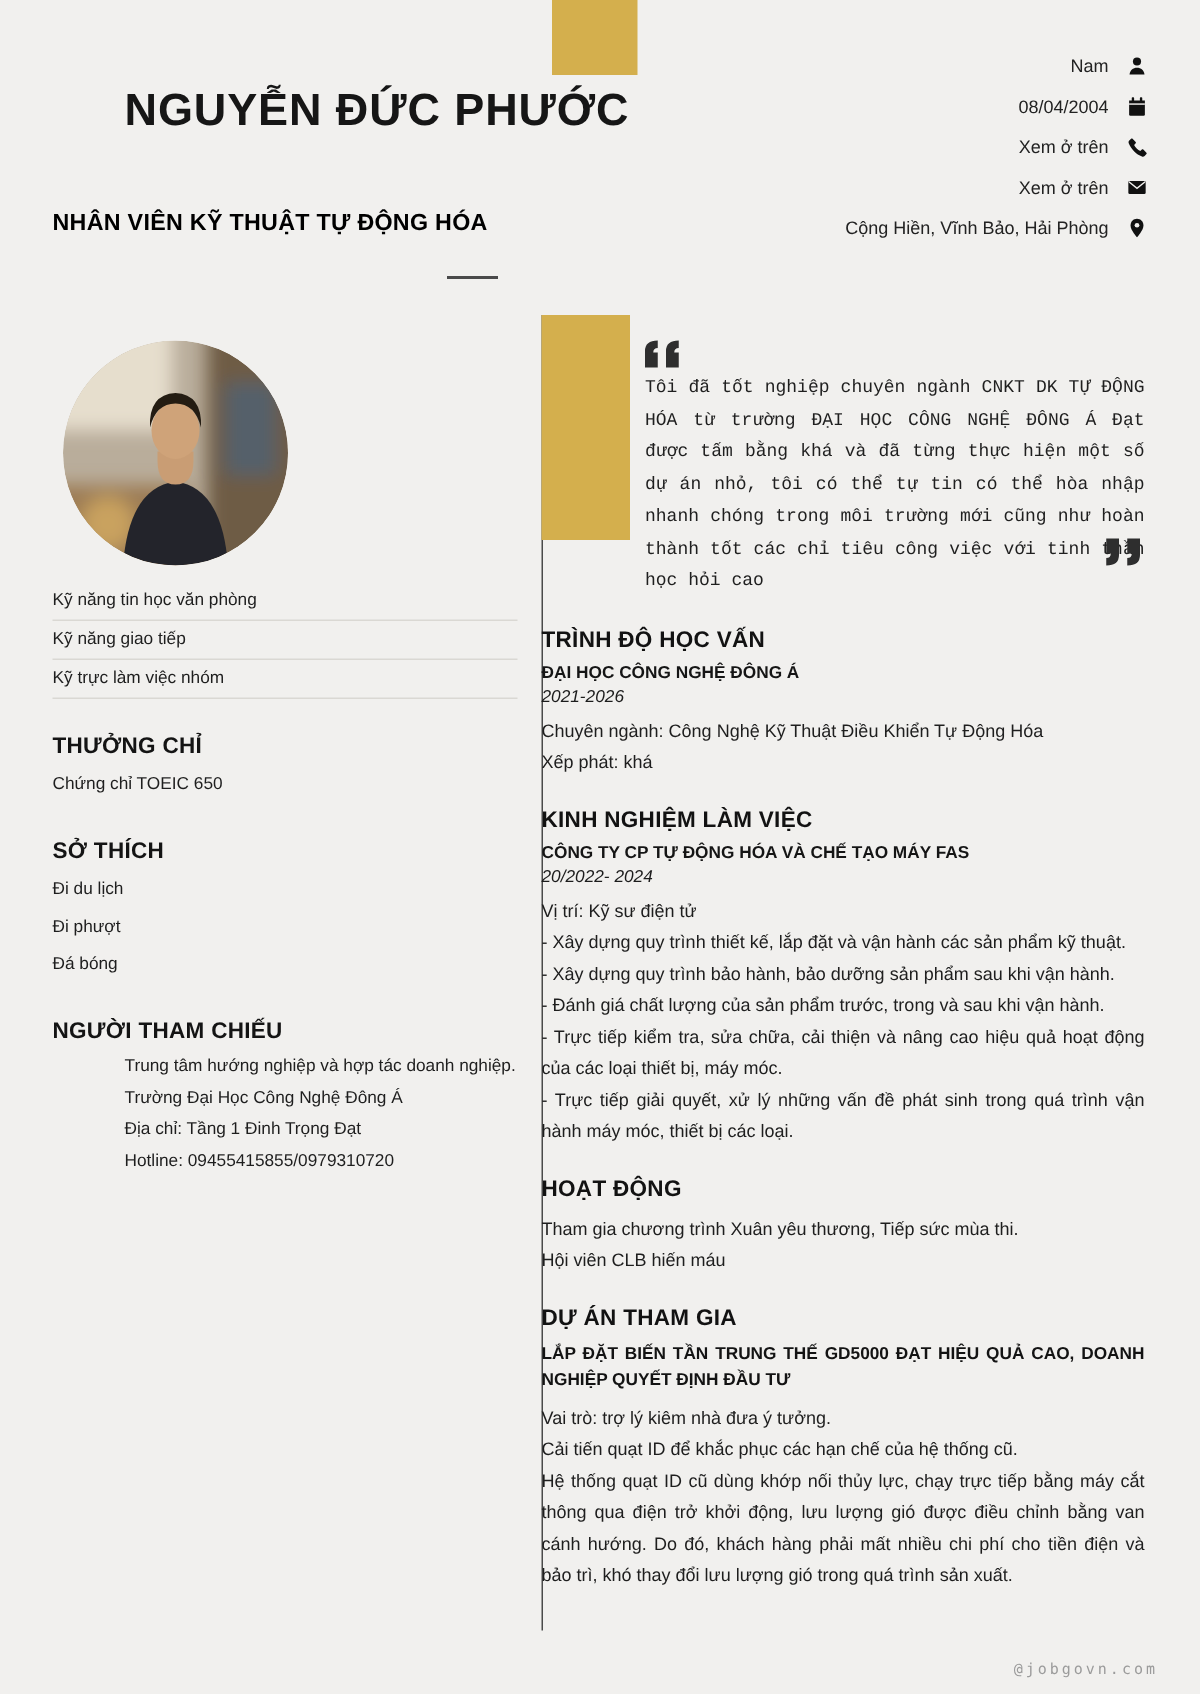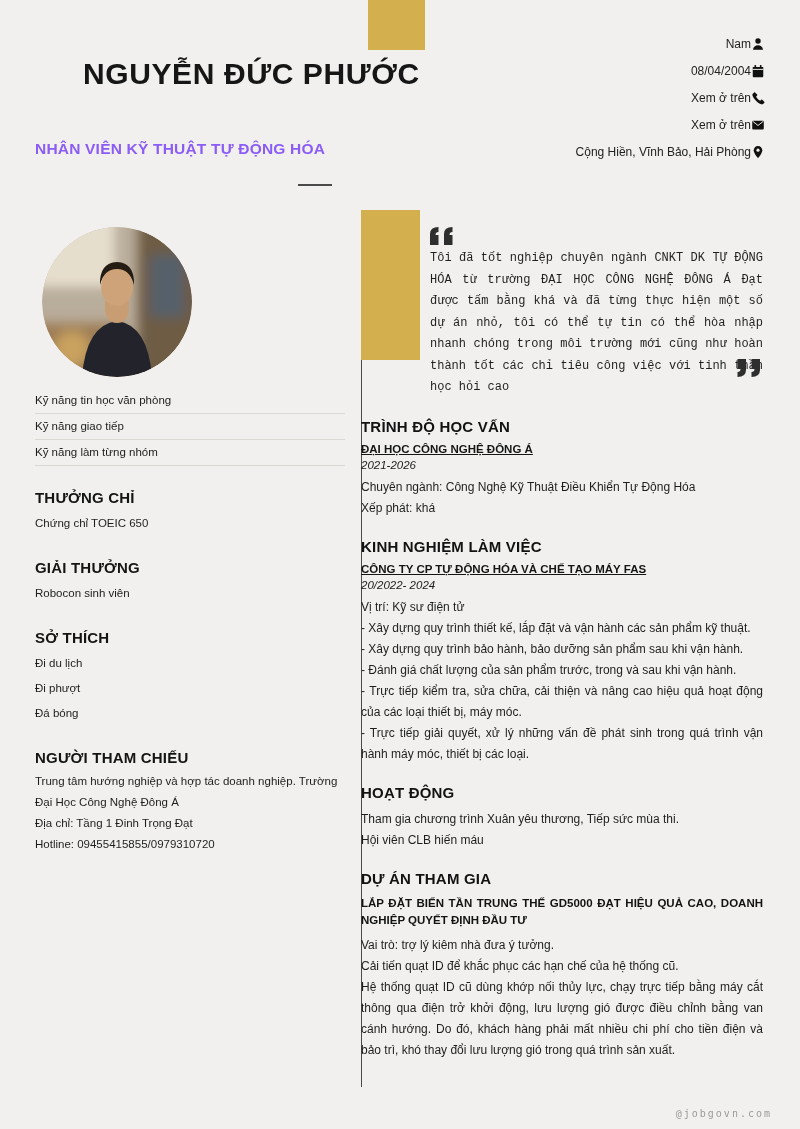--- a/index.html
+++ b/index.html
@@ -15,60 +15,60 @@
   .top-gold { position:absolute; left:368px; top:0; width:57px; height:50px; background:#d4af4d; }
 
   
   .name {
     position:absolute; left:83px; top:57px;
     font-size:30px; font-weight:700; letter-spacing:.6px; color:#161616;text-align:right;
   }
 
   
   .contact { position:absolute; right:35px; top:30px; }
-  .contact-row { display:flex; justify-content:flex-end; align-items:center; gap:0; height:27px; font-size:12px; color:#222; }
+  .contact-row { display:flex; justify-content:flex-end; align-items:center; gap:12px; height:27px; font-size:12px; color:#222; }
   .contact-row .icon { width:14px; height:14px; display:inline-flex; }
   .contact-row .icon svg { width:14px; height:14px; fill:#111; }
 
   
   .job-title {
     position:absolute; left:35px; top:134px; width:292px;
-    font-size:15.5px; font-weight:700; line-height:30px; letter-spacing:.2px; color:#8b5cf6;
+    font-size:15.5px; font-weight:700; line-height:30px; letter-spacing:.2px; color:#000000;
   }
   .job-title-line { position:absolute; left:298px; top:184px; width:34px; height:2px; background:#4a4a4a; }
 
   
   .photo { position:absolute; left:42px; top:227px; width:150px; height:150px; border-radius:50%; overflow:hidden; }
 
   
   .vline { position:absolute; left:361px; top:210px; width:1px; height:877px; background:#4a4a4a; }
 
   
   .sidebar { position:absolute; left:35px; top:388px; width:310px; }
   .s-section { margin-bottom:23px; }
   .s-section h2 { font-size:15px; font-weight:700; letter-spacing:.2px; color:#141414; margin-bottom:5px; }
   .s-item { font-size:11.5px; padding:6px 0 7px; color:#1e1e1e; }
   .lined .s-item { border-bottom:1px solid #dad8d3; }
-  .ref-line { font-size:11.5px; line-height:21px; color:#1e1e1e; }
+  .ref-line { font-size:11.5px; line-height:21px; color:#1e1e1e;margin-left:48px; }
 
   
   .main { position:absolute; left:361px; top:210px; width:402px; }
   .quote-wrap { position:relative; min-height:168px; }
   .quote-gold { position:absolute; left:0; top:0; width:59px; height:150px; background:#d4af4d; }
   .quote-open { position:absolute; left:68px; top:16px; }
   .quote-close { position:absolute; right:2px; top:148px; }
   .quote-open svg, .quote-close svg { width:26px; height:20px; fill:#2e2e2e; }
   .summary {
     margin-left:69px; width:333px; padding-top:38px;
     font-size:12px; line-height:21.5px; text-align:justify; color:#1f1f1f;font-family:Liberation Mono, monospace;
   }
 
   .m-sections { width:402px; }
   .m-sections h2 { font-size:15px; font-weight:700; letter-spacing:.2px; color:#121212; margin:19px 0 8px; }
-  .m-sections h3 { font-size:11.5px; font-weight:700; color:#151515; margin-bottom:4px;text-decoration:underline; }
+  .m-sections h3 { font-size:11.5px; font-weight:700; color:#151515; margin-bottom:4px; }
   .m-date { font-size:11.5px; font-style:italic; color:#1c1c1c; margin-bottom:6px; }
   .m-line { font-size:12px; line-height:21px; color:#1e1e1e; }
   .just { text-align:justify; }
   .proj-title { font-size:11.5px; font-weight:700; line-height:17px; text-align:justify; margin-bottom:6px; color:#131313; }
 
   
   .watermark {
     position:absolute; right:28px; bottom:10px;
     font-family:"DejaVu Sans Mono", monospace; font-size:10px; letter-spacing:2px; color:#9b9b9b;
   }
@@ -161,32 +161,28 @@
     </svg>
   </div>
 
   <div class="vline"></div>
 
   <aside class="sidebar">
 
     <section class="s-section lined">
       <div class="s-item">Kỹ năng tin học văn phòng</div>
       <div class="s-item">Kỹ năng giao tiếp</div>
-      <div class="s-item">Kỹ năng làm từng nhóm</div>
+      <div class="s-item">Kỹ trực làm việc nhóm</div>
     </section>
 
     <section class="s-section">
       <h2>THƯỞNG CHỈ</h2>
       <div class="s-item">Chứng chỉ TOEIC 650</div>
     </section>
 
-    <section class="s-section">
-      <h2>GIẢI THƯỞNG</h2>
-      <div class="s-item">Robocon sinh viên</div>
-    </section>
 
     <section class="s-section">
       <h2>SỞ THÍCH</h2>
       <div class="s-item">Đi du lịch</div>
       <div class="s-item">Đi phượt</div>
       <div class="s-item">Đá bóng</div>
     </section>
 
     <section class="s-section">
       <h2>NGƯỜI THAM CHIẾU</h2>

